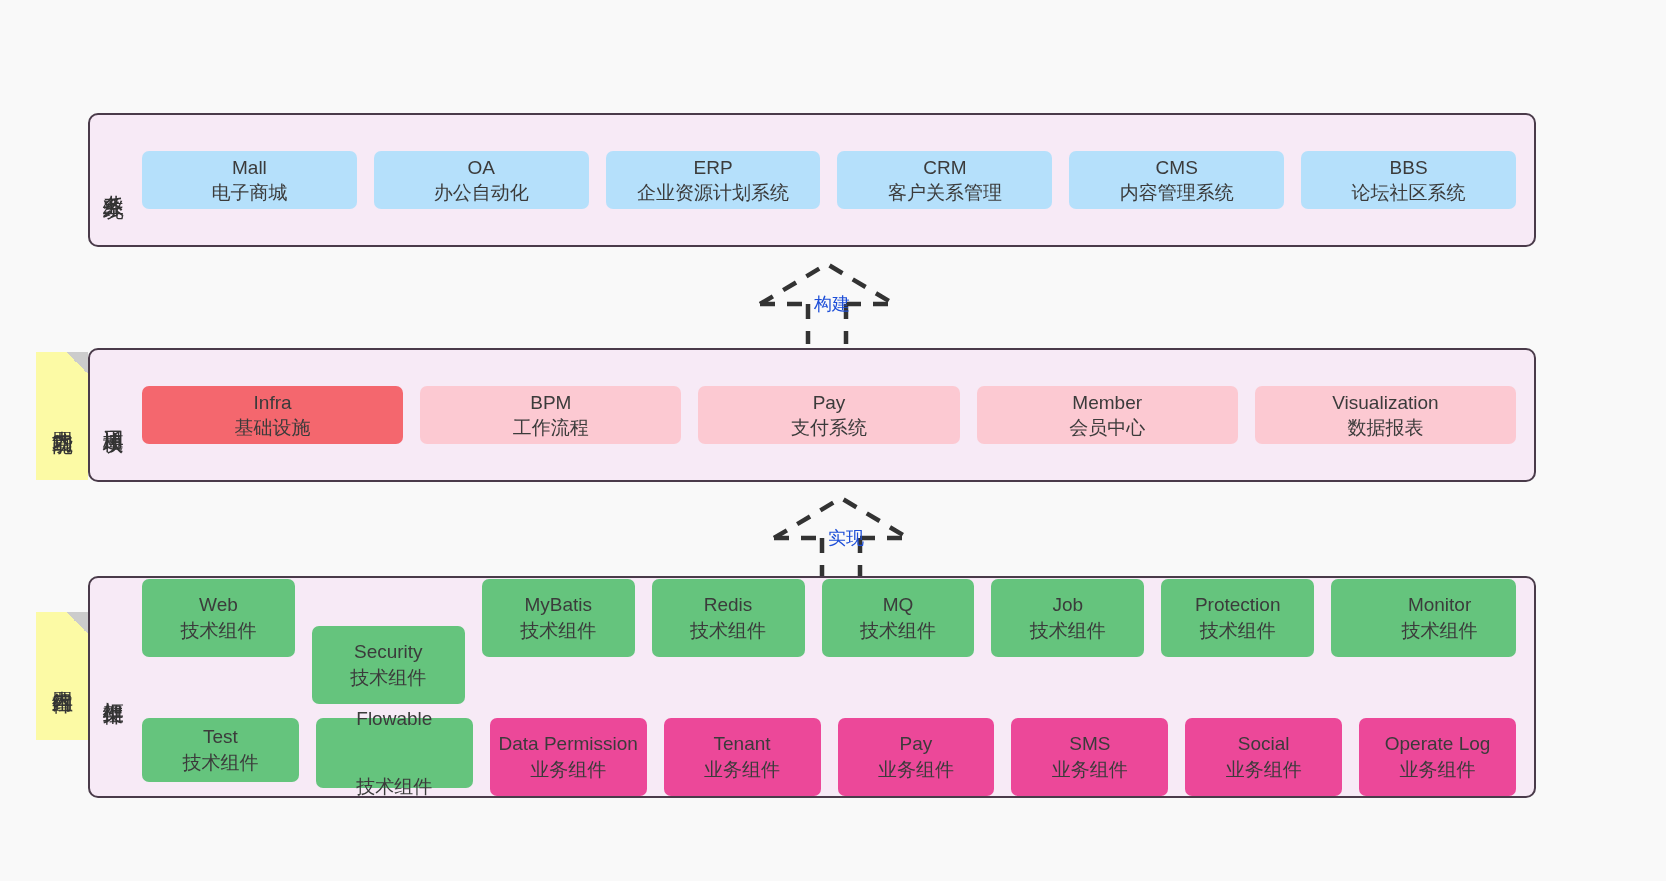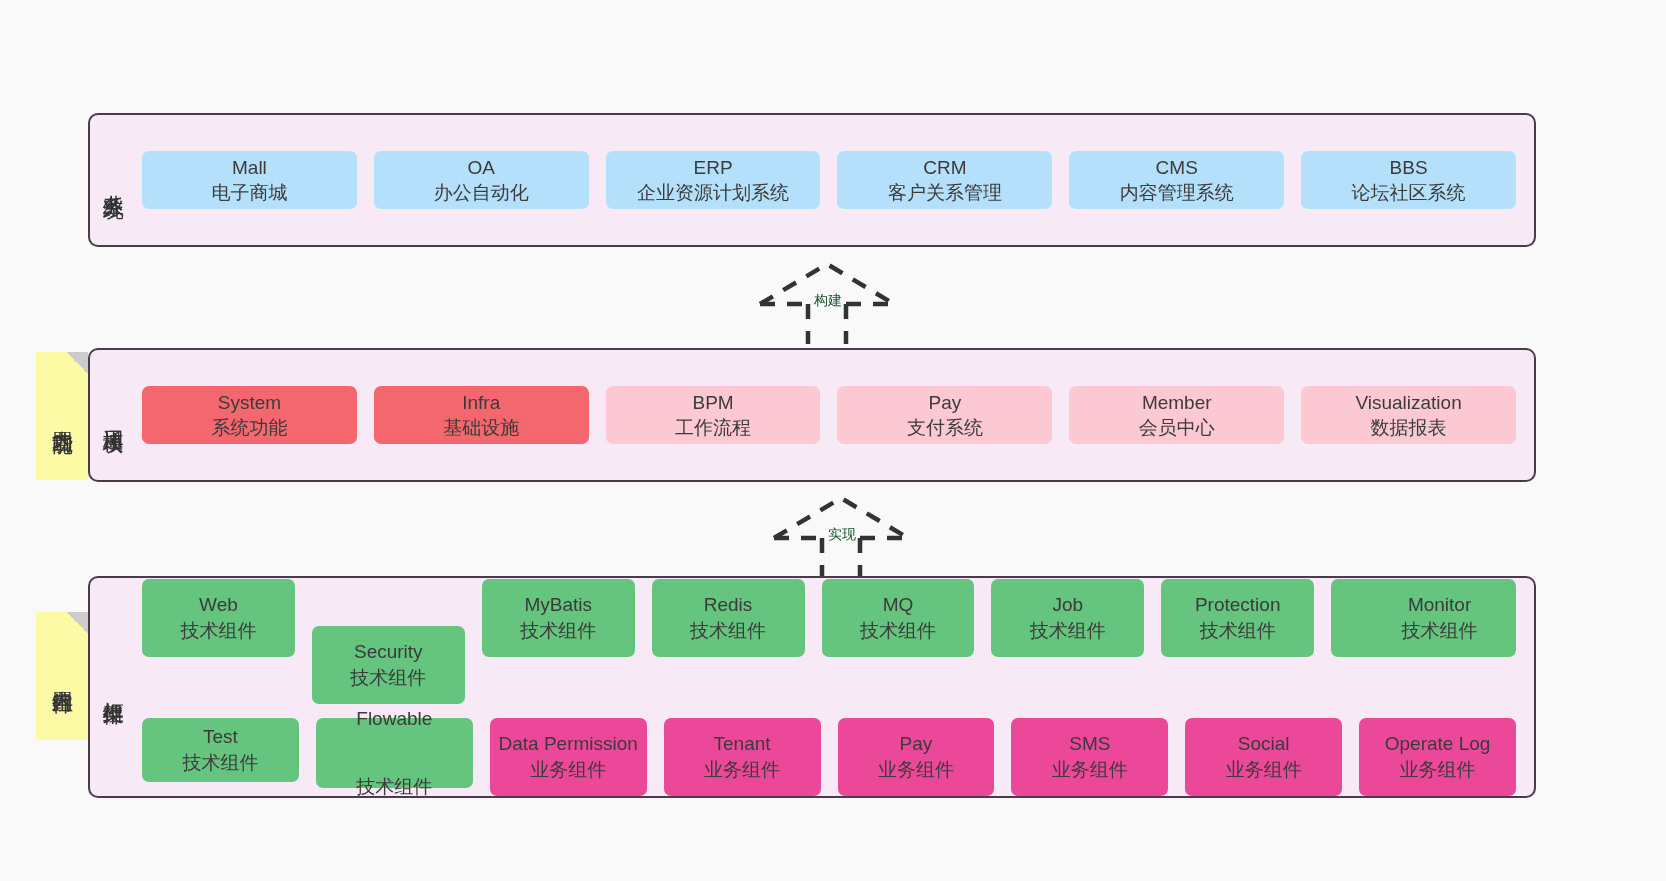--- a/index.html
+++ b/index.html
@@ -109,22 +109,22 @@
     background: linear-gradient(225deg, #cccccc 0 50%, transparent 50% 100%);
   }
 
   
   .uml-arrow {
     position: absolute;
     pointer-events: none;
   }
   .arrow-label {
     position: absolute;
-    font-size: 14px;
-    color: #14532d;
+    font-size: 18px;
+    color: #1d4ed8;
     background: transparent;
     white-space: nowrap;
     user-select: none;
     text-align: right;
   }
 </style>
 </head>
 <body>
 
 <div id="canvas">
@@ -168,24 +168,20 @@
   </svg>
   <div class="arrow-label" style="left:814px; top:292px;">构建</div>
 
   <div class="note" style="left:36px; top:352px; width:52px; height:128px;">内置功能<span class="fold"></span></div>
 
   <div class="layer-panel" id="panel-common" style="left:88px; top:348px; width:1448px; height:134px;">
     <div class="layer-title">通用模块</div>
     <div class="layer-body">
       <div class="row">
         <div class="node c-red">
-          <span class="nm">System</span>
-          <span class="sub">系统功能</span>
-        </div>
-        <div class="node c-red">
           <span class="nm">Infra</span>
           <span class="sub">基础设施</span>
         </div>
         <div class="node c-pink">
           <span class="nm">BPM</span>
           <span class="sub">工作流程</span>
         </div>
         <div class="node c-pink">
           <span class="nm">Pay</span>
           <span class="sub">支付系统</span>

